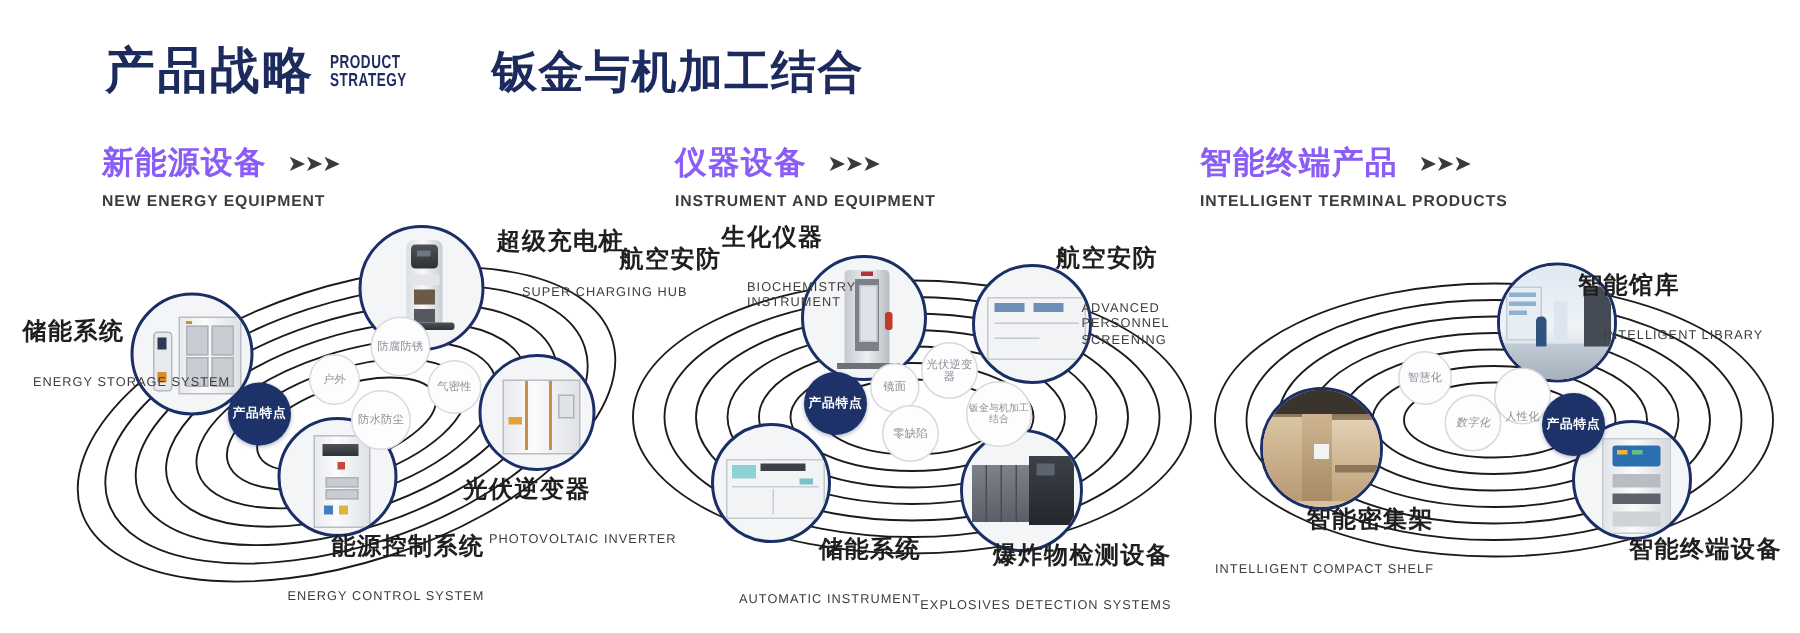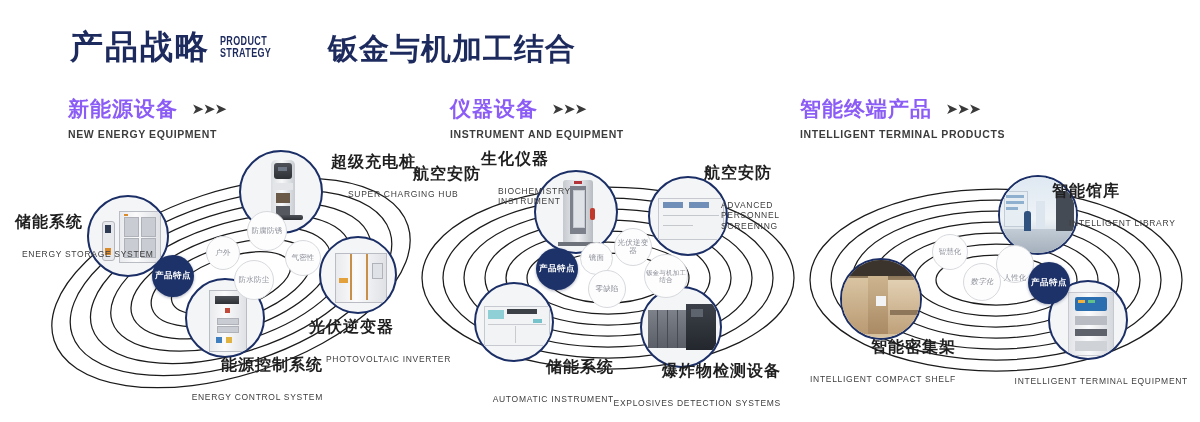--- a/index.html
+++ b/index.html
@@ -377,21 +377,21 @@
           <div class="scr" style="left:6px;top:4px;width:32px;height:14px;background:#2b6fb0;border-radius:2px;"></div>
           <div class="acc" style="left:9px;top:7px;width:7px;height:3px;background:#f0b13d;"></div>
           <div class="acc" style="left:19px;top:7px;width:7px;height:3px;background:#5fc08a;"></div>
           <div class="mid" style="left:6px;top:23px;width:32px;height:9px;background:#b9bdc3;"></div>
           <div class="dark" style="left:6px;top:36px;width:32px;height:7px;background:#5e636b;"></div>
           <div class="mid" style="left:6px;top:48px;width:32px;height:10px;background:#cfd2d7;"></div>
         </div>
       </div>
     </div>
     <div class="lab center" style="left:188px;top:208px;width:200px;">
-      <div class="en">INTELLIGENT TERMINAL EQUIPMENT</div>
+      <div class="cn">智能终端设备</div>
     </div>
 
     <div class="bub" style="left:132px;top:84px;width:36px;height:36px;">
       <span>智慧化</span>
     </div>
     <div class="bub" style="left:163px;top:113px;width:38px;height:38px;font-style:italic;">
       <span>数字化</span>
     </div>
     <div class="bub" style="left:196px;top:95px;width:38px;height:38px;align-items:flex-end;">
       <span>人性化</span>

